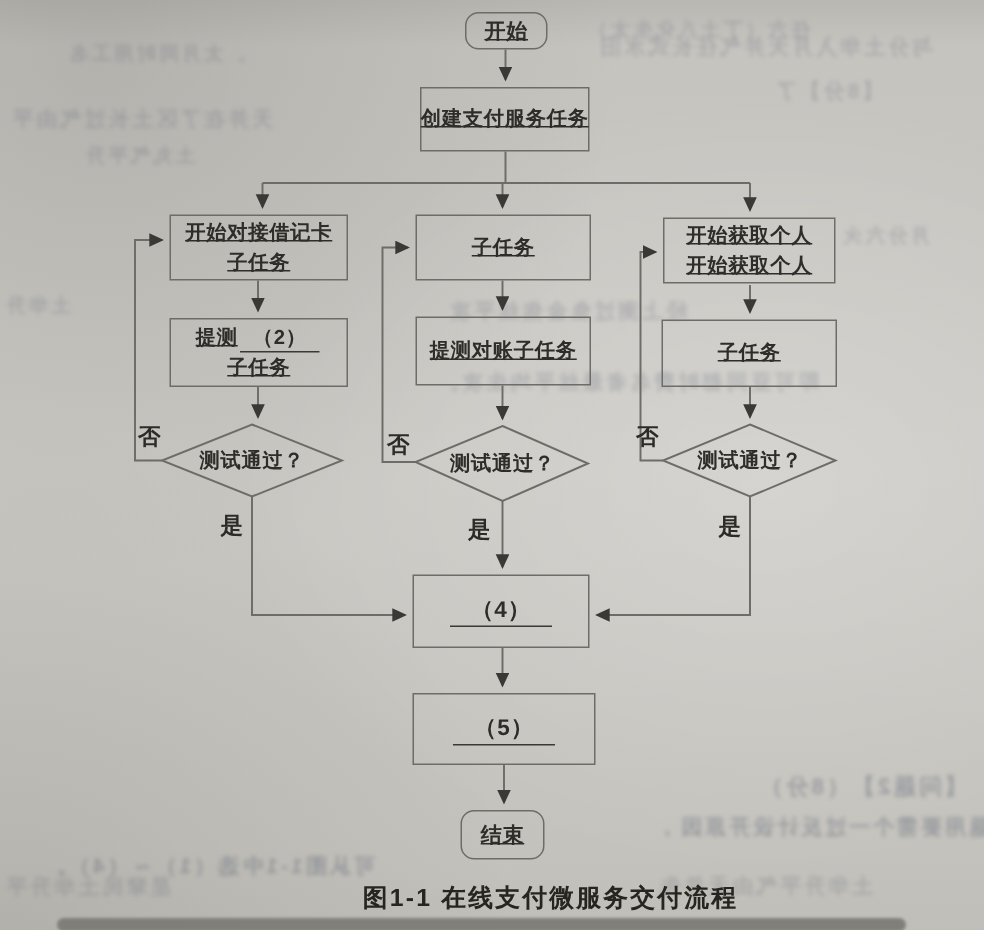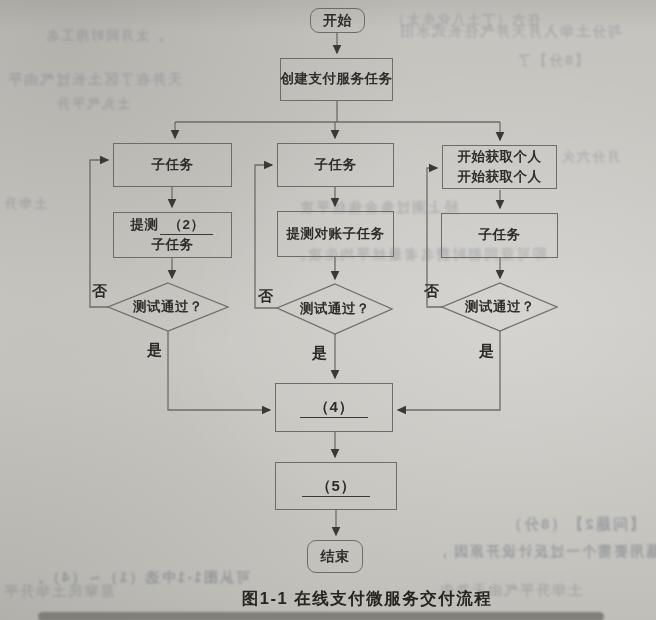--- a/index.html
+++ b/index.html
@@ -13,21 +13,21 @@
       linear-gradient(180deg,#b9b7b2 0%,#c6c4bf 5%,#cac8c3 50%,#c4c2bc 92%,#c0beb8 100%);
   }
   svg.wires{position:absolute;left:0;top:0;pointer-events:none;}
   .node{
     position:absolute;box-sizing:border-box;border:1.3px solid #6e6c67;
     display:flex;flex-direction:column;align-items:center;justify-content:center;
     color:#2e2d2a;font-weight:700;font-size:13.5px;line-height:1.5;
     letter-spacing:0.5px;text-align:center;
   }
   .rounded{border-radius:9px;}
-  .nline{display:block;white-space:nowrap;}
+  .nline{display:block;white-space:nowrap;text-decoration:underline;}
   .blank{
     display:inline-block;border-bottom:1.5px solid #3a3936;
     padding:0 8px;margin:0 2px;line-height:1.25;
   }
   .dtext{
     position:absolute;text-align:center;color:#2e2d2a;font-weight:700;
     font-size:13.5px;letter-spacing:0.5px;white-space:nowrap;
   }
   .edge-label{
     position:absolute;color:#2c2b28;font-weight:700;font-size:15px;white-space:nowrap;
@@ -110,20 +110,21 @@
 
   <div class="node rounded" style="left:310px;top:8px;width:55px;height:25px;font-size:14px;">
     <span class="nline">开始</span>
   </div>
 
   <div class="node" style="left:280px;top:58px;width:113px;height:43px;">
     <span class="nline">创建支付服务任务</span>
   </div>
 
   <div class="node" style="left:113px;top:143px;width:119px;height:44px;">
+    <span class="nline">开始对接借记卡</span>
     <span class="nline">子任务</span>
   </div>
 
   <div class="node" style="left:277px;top:143px;width:117px;height:44px;">
     <span class="nline">子任务</span>
   </div>
 
   <div class="node" style="left:442px;top:145px;width:115px;height:44px;">
     <span class="nline">开始获取个人</span>
     <span class="nline">开始获取个人</span>

